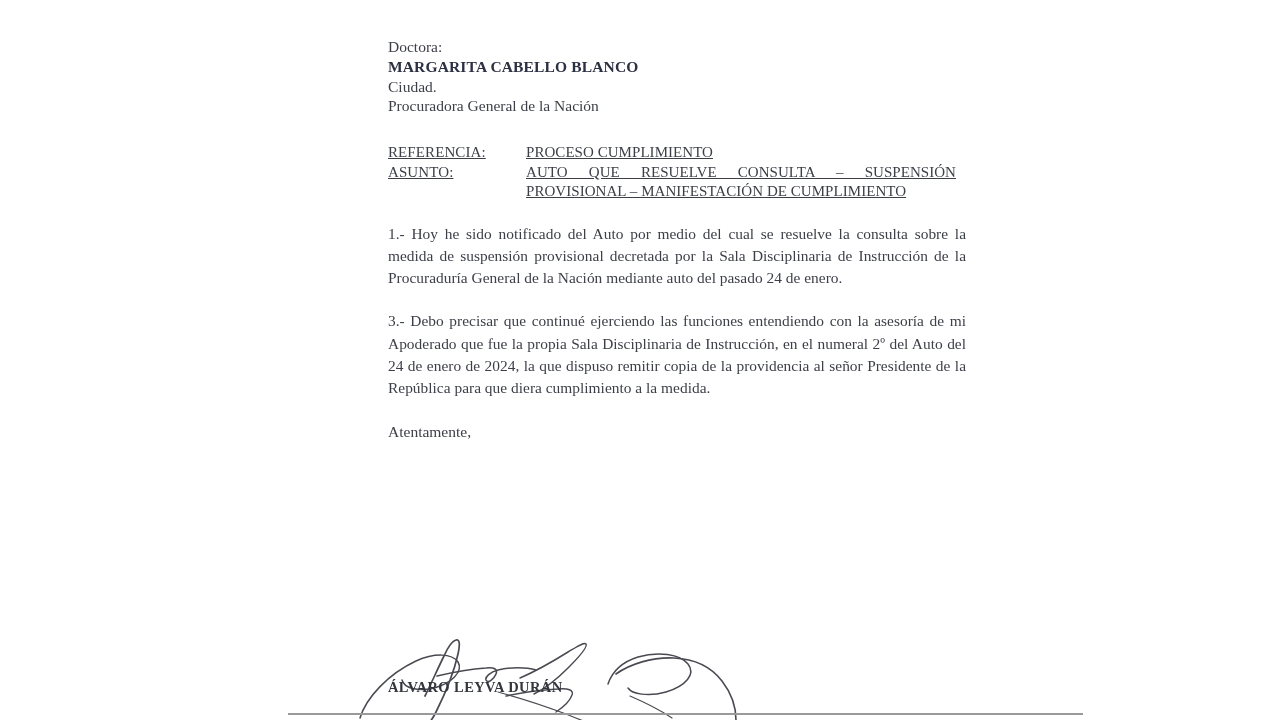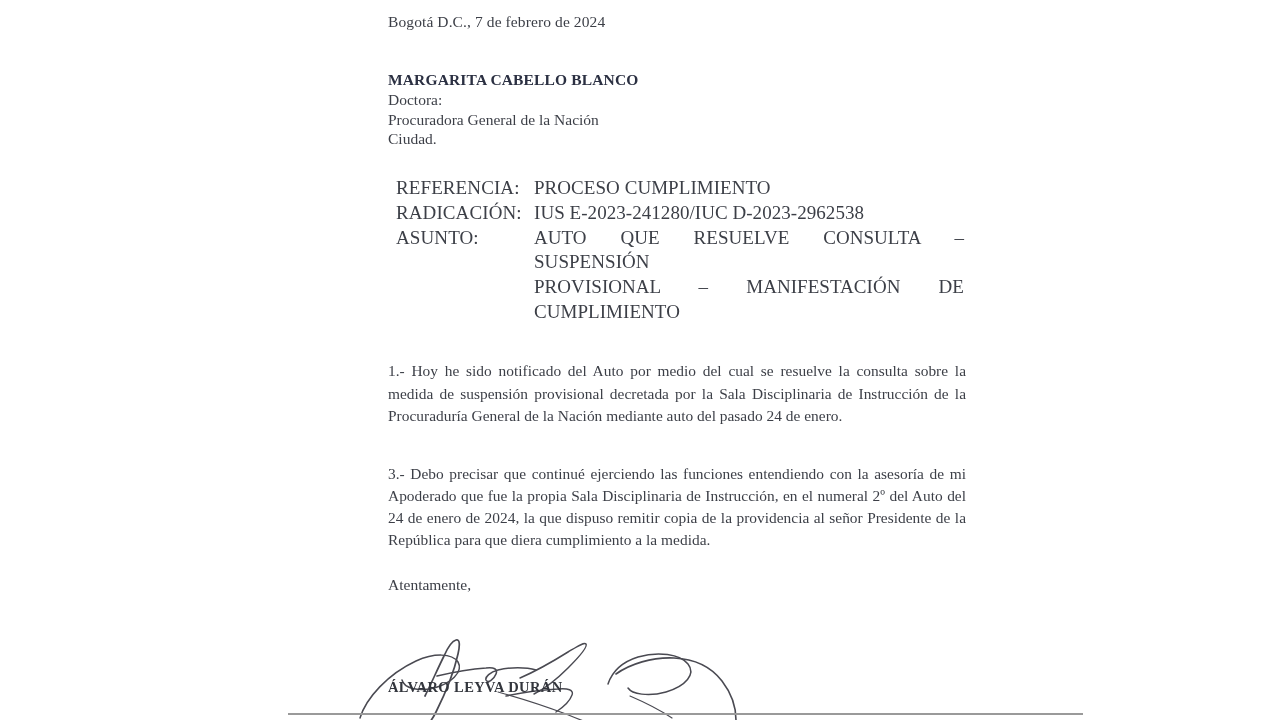--- a/index.html
+++ b/index.html
@@ -49,25 +49,25 @@
   .addressee .line { display: block; }
   .addressee .name {
     font-weight: bold;
     letter-spacing: .15px;
     color: #2b3042;
   }
 
   
   .ref-block {
     margin-top: 27px;
-    margin-left: 8px;
-    font-size: 19px;
+    font-size: 15px;
     line-height: 1.30;
     color: #3c3f47;
     border-collapse: collapse;
+    text-decoration: underline;
   }
   .ref-block td {
     vertical-align: top;
     padding: 0;
   }
   .ref-block td.label {
     width: 138px;
     white-space: nowrap;
     letter-spacing: .1px;
   }
@@ -85,21 +85,21 @@
   }
 
   
   .salutation {
     margin-top: 27px;
     font-size: 15.5px;
     color: #3c3f47;
   }
 
   p.body-par {
-    margin: 36px 0 0 0;
+    margin: 21px 0 0 0;
     font-size: 15.4px;
     line-height: 1.44;
     text-align: justify;
     color: #3c3f47;
     letter-spacing: .02px;
   }
 
   .closing {
     margin-top: 24px;
     font-size: 15.5px;
@@ -140,38 +140,33 @@
     background: #9a9a9a;
   }
 </style>
 </head>
 <body>
 
 <div class="page">
 
   <div class="letter">
 
-    <div class="date-line">Bogotá D.C., 7 de febrero de 2024</div>
 
     <div class="addressee">
+      <span class="line">Doctora:</span>
       <span class="line name">MARGARITA CABELLO BLANCO</span>
-      <span class="line">Doctora:</span>
+      <span class="line">Ciudad.</span>
       <span class="line">Procuradora General de la Nación</span>
-      <span class="line">Ciudad.</span>
     </div>
 
     <table class="ref-block">
       <tbody>
           <tr>
         <td class="label">REFERENCIA:</td>
         <td class="value">PROCESO CUMPLIMIENTO</td>
-      </tr>
-      <tr>
-        <td class="label">RADICACIÓN:</td>
-        <td class="value">IUS E-2023-241280/IUC D-2023-2962538</td>
       </tr>
       <tr>
         <td class="label">ASUNTO:</td>
         <td class="value justify">
           <span>AUTO QUE RESUELVE CONSULTA – SUSPENSIÓN</span>
           <span class="last">PROVISIONAL – MANIFESTACIÓN DE CUMPLIMIENTO</span>
         </td>
       </tr>
     </tbody>
       </table>

